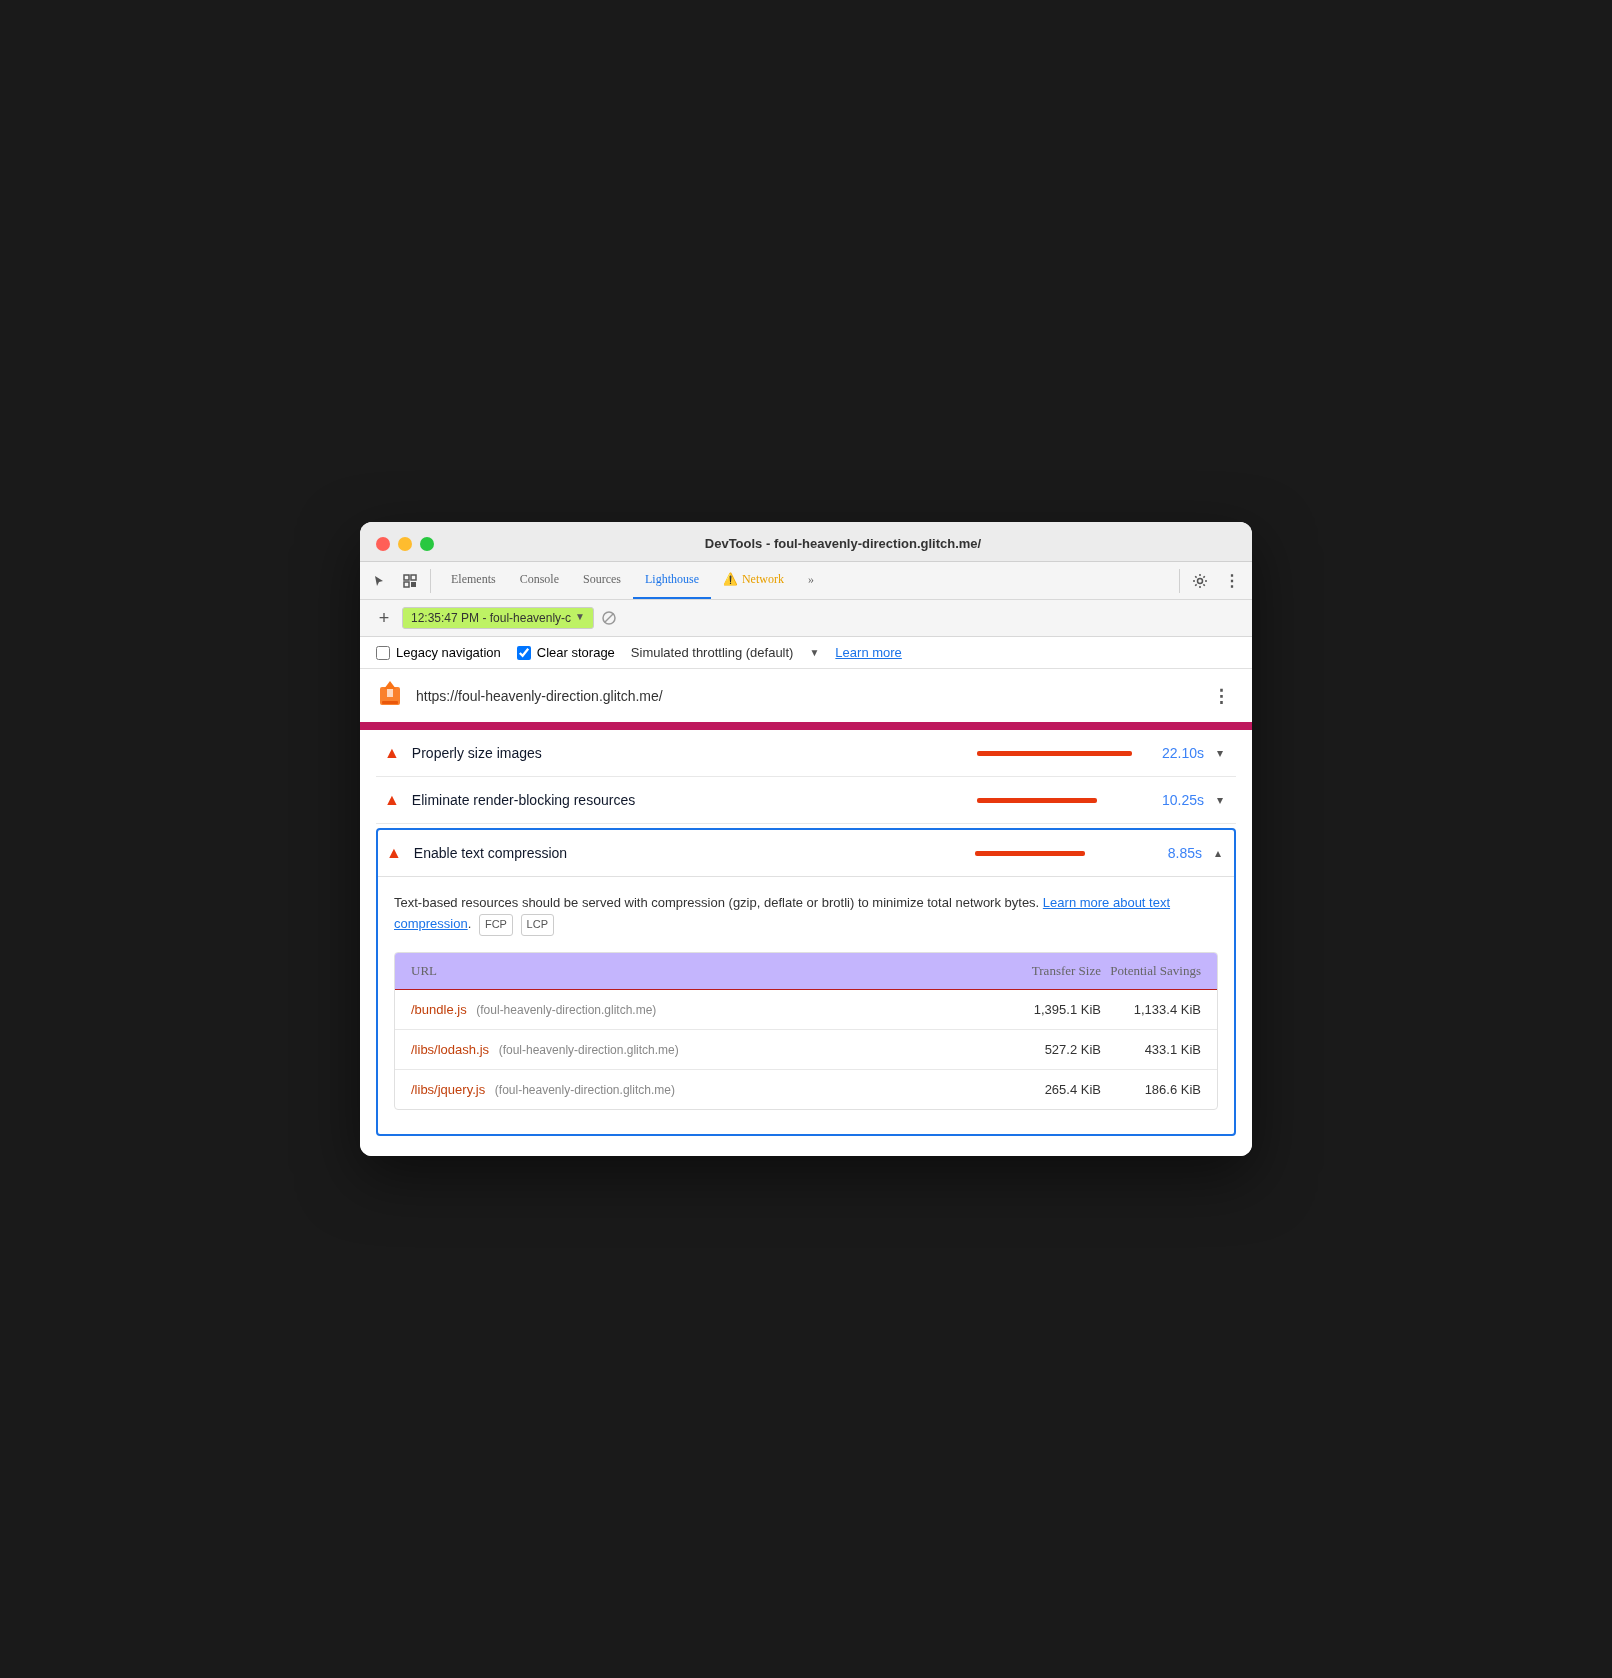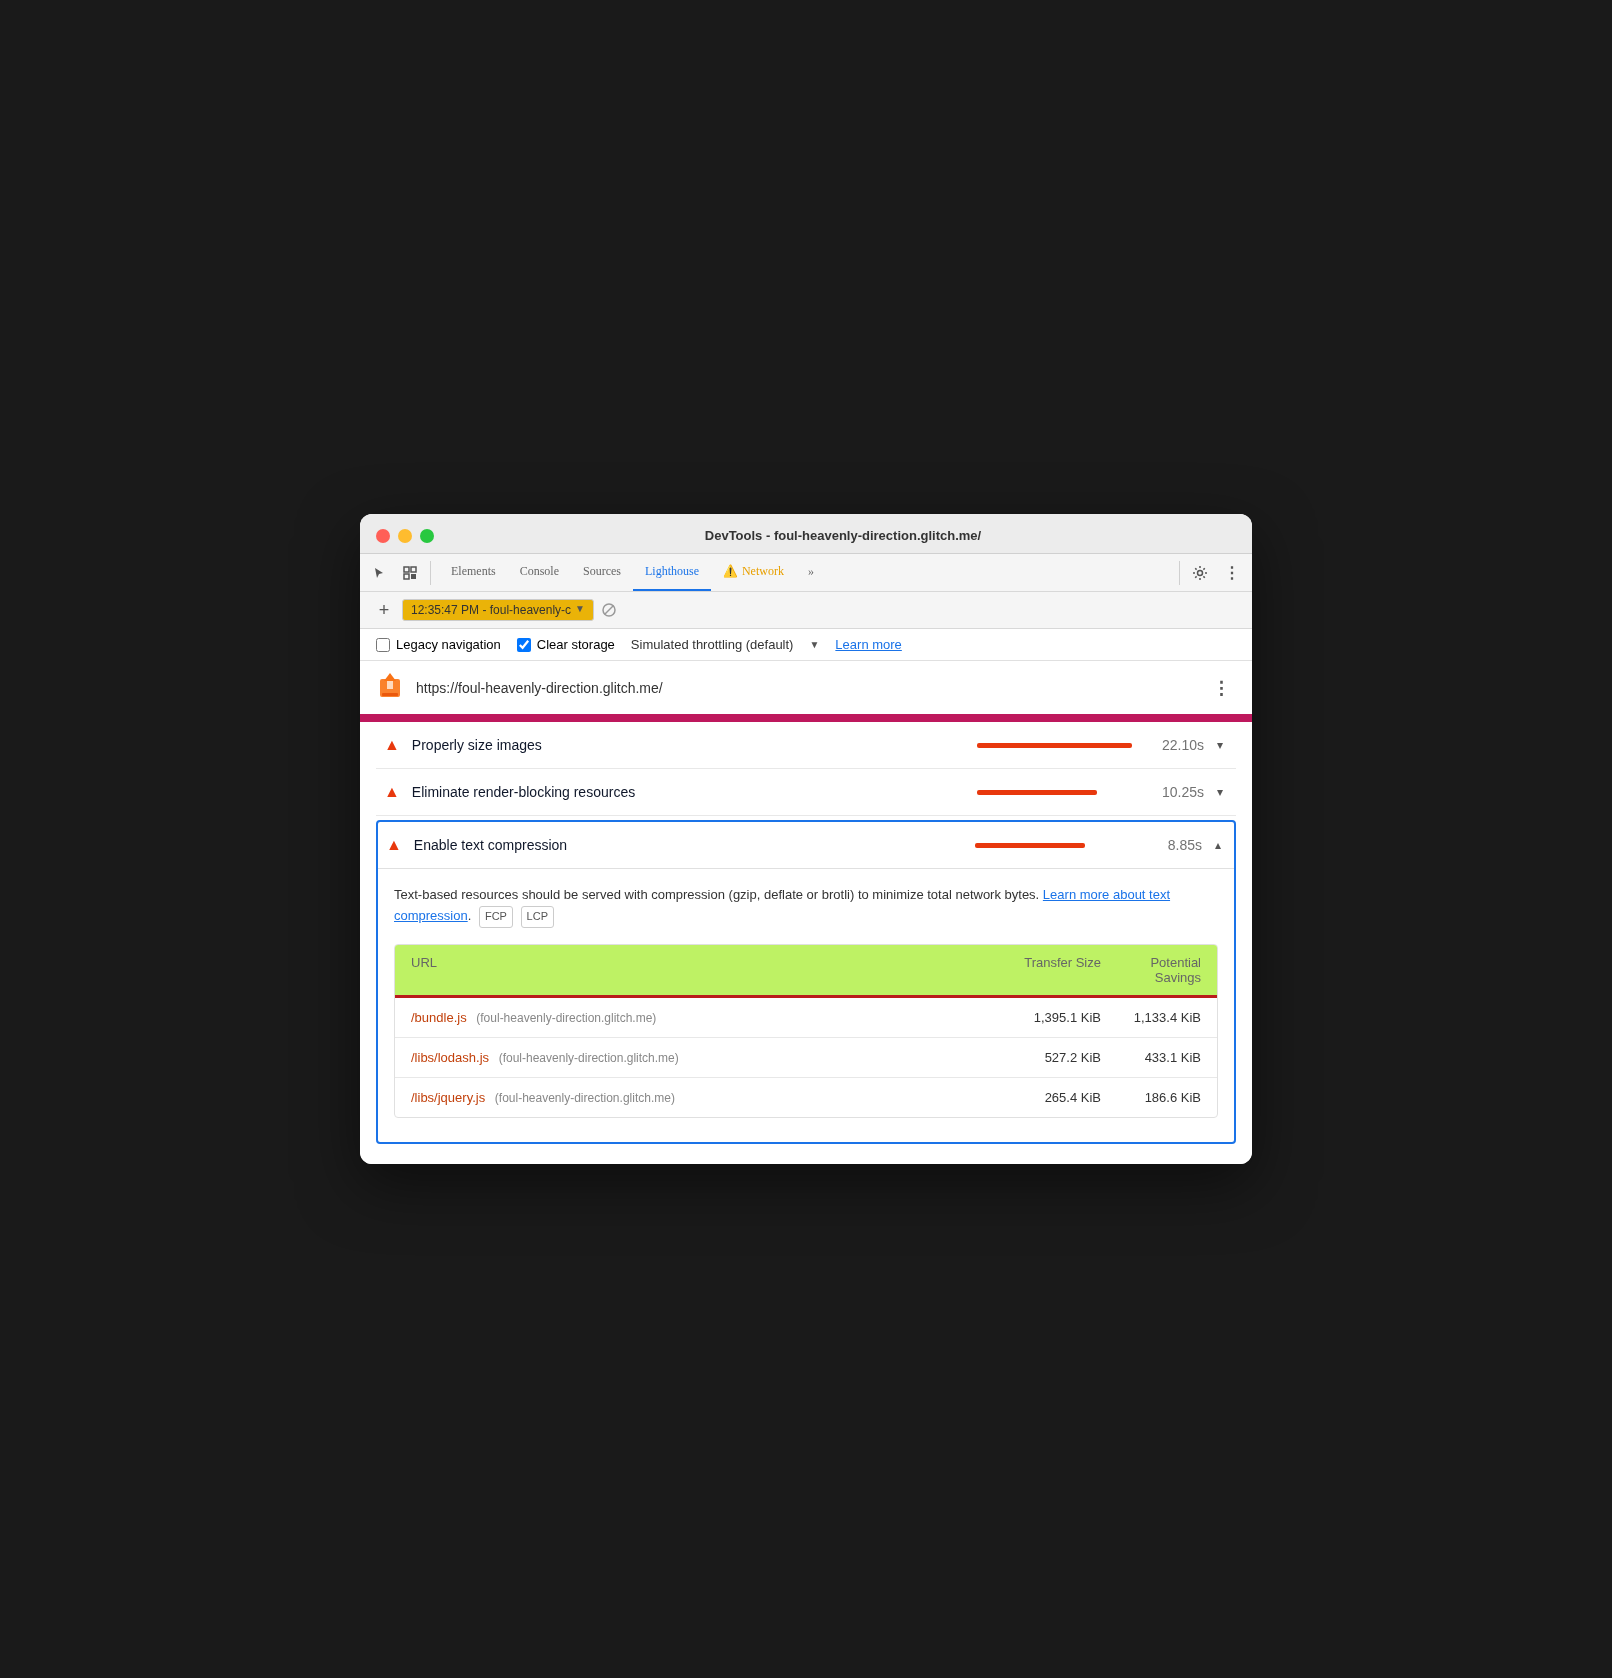--- a/index.html
+++ b/index.html
@@ -132,21 +132,21 @@
       display: flex;
       align-items: center;
       justify-content: center;
       font-size: 18px;
       color: #555;
       cursor: pointer;
     }
     .session-label {
       font-size: 12px;
       color: #333;
-      background: #eab308;
+      background: #bef264;
       border: 1px solid #ccc;
       border-radius: 3px;
       padding: 3px 8px;
       display: flex;
       align-items: flex-start;
       gap: 4px;
       cursor: pointer;
     }
     .block-icon {
       width: 18px;
@@ -262,21 +262,21 @@
       align-items: center;
       margin-right: 12px;
     }
     .savings-bar {
       height: 5px;
       background: #e8380d;
       border-radius: 2px;
     }
     .savings-value {
       font-size: 14px;
-      color: #737373;
+      color: #3b82f6;
       min-width: 55px;
       text-align: right;
       margin-right: 8px;
     }
     .chevron {
       color: #555;
       font-size: 12px;
       width: 16px;
       text-align: center;
     }
@@ -312,24 +312,25 @@
     
     .data-table {
       width: 100%;
       border: 1px solid #e0e0e0;
       border-radius: 4px;
       overflow: hidden;
       font-size: 13px;
     }
     .data-table-header {
       display: flex;
-      background: #bef264;
-      border-bottom: 3px solid #b91c1c;
+      background: #c4b5fd;
+      border-bottom: 1px solid #b91c1c;
       padding: 10px 16px;
       color: #666;
+      font-family: Liberation Serif, serif;
     }
     .col-url { flex: 1; }
     .col-transfer { width: 90px; text-align: right; }
     .col-savings { width: 100px; text-align: right; }
     .data-table-row {
       display: flex;
       align-items: center;
       padding: 12px 16px;
       border-bottom: 1px solid #e8e8e8;
     }

